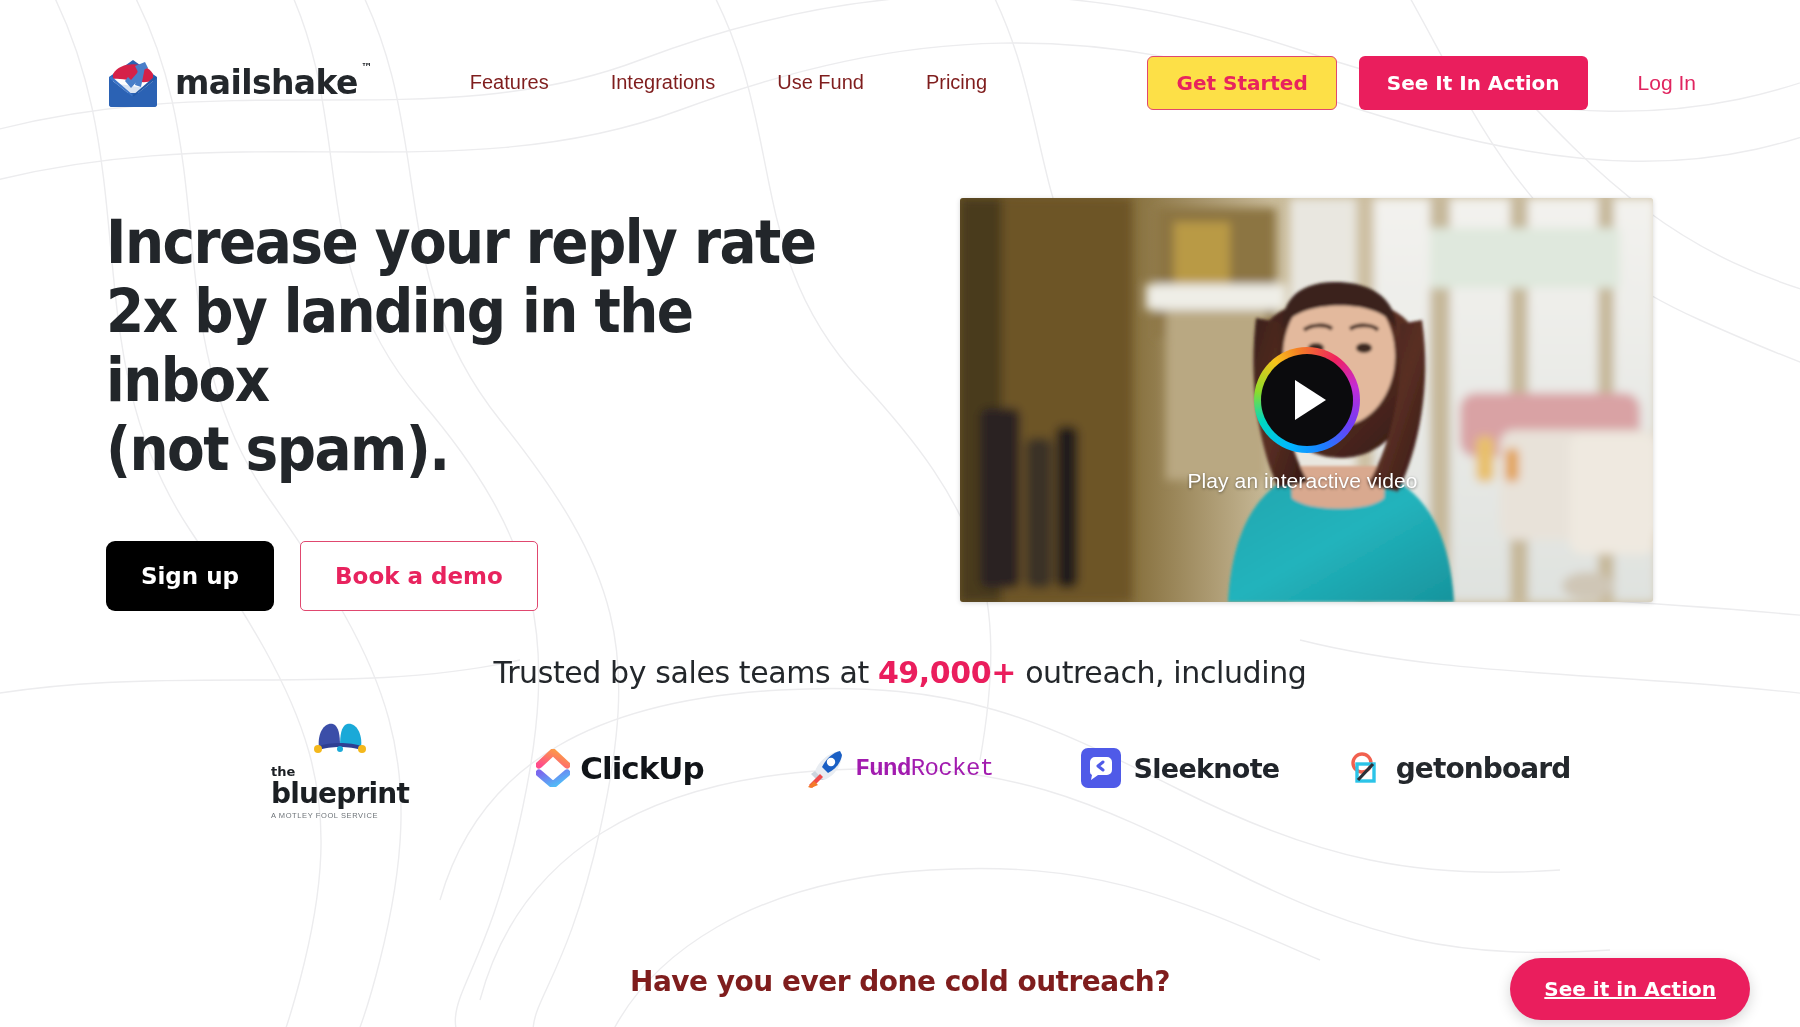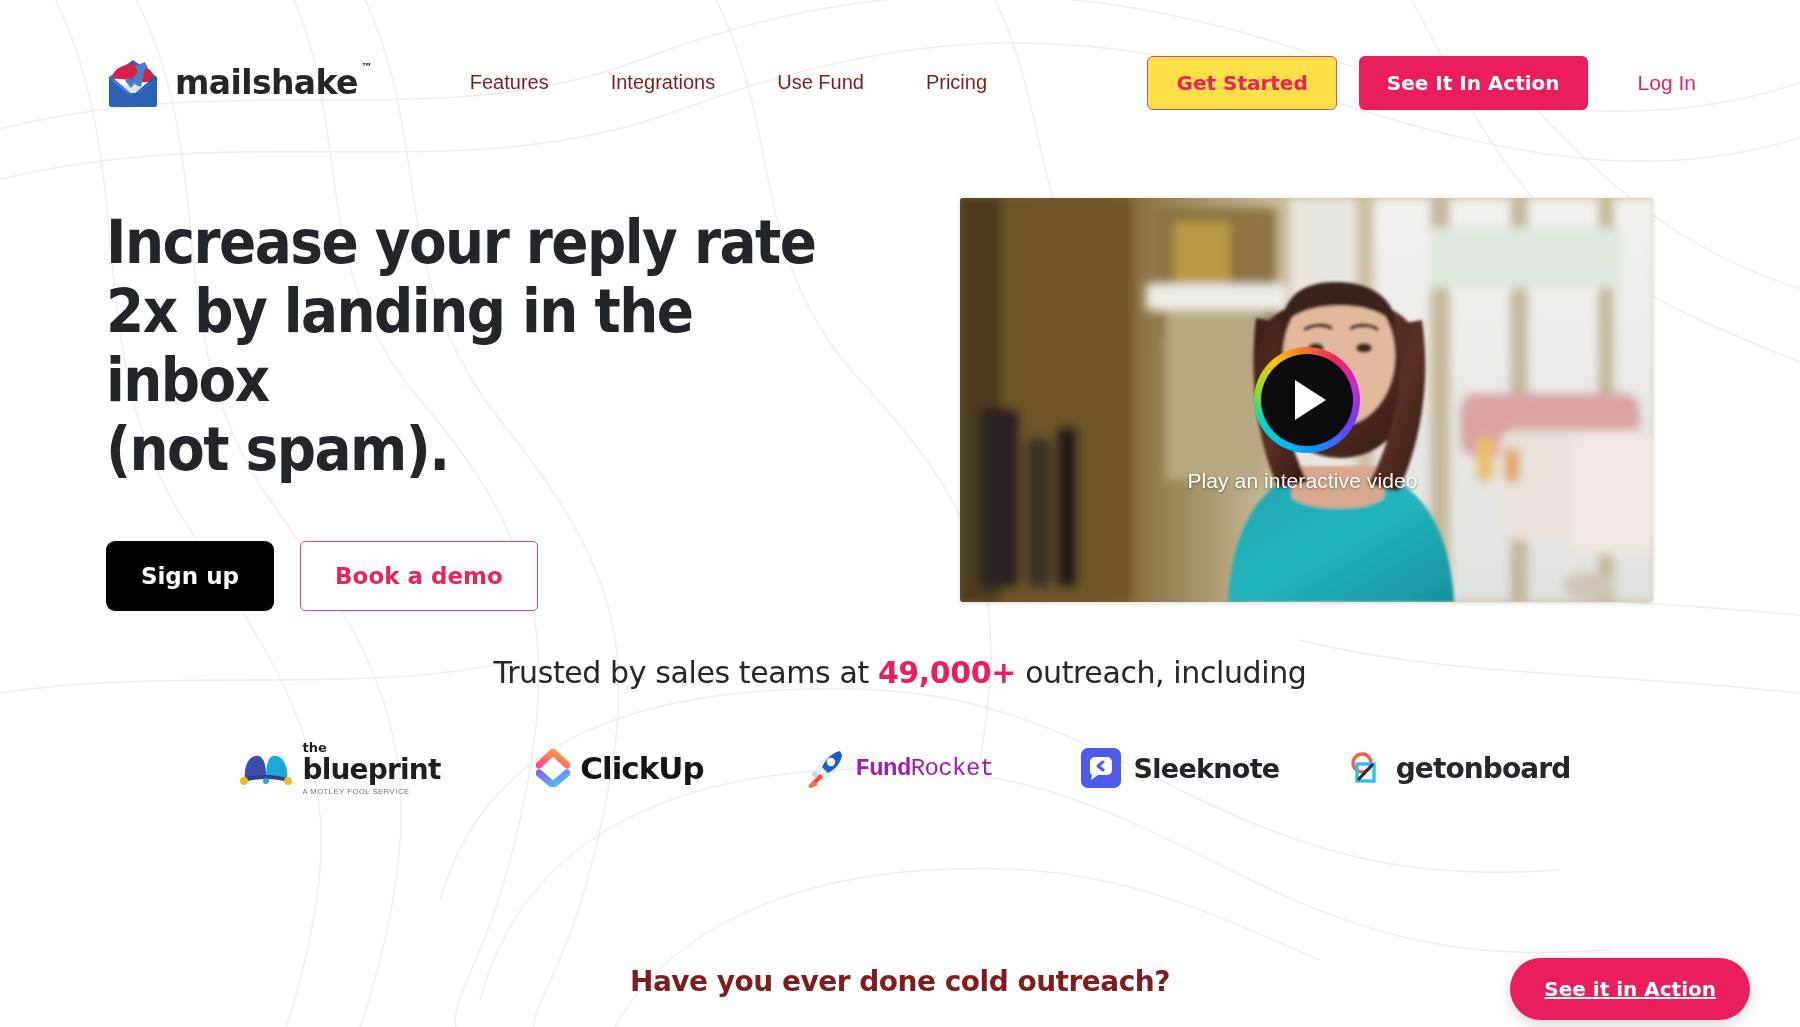--- a/index.html
+++ b/index.html
@@ -278,21 +278,21 @@
   }
   .logo-item {
     display: flex;
     align-items: center;
     justify-content: center;
     width: 280px;
     height: 66px;
   }
 
   
-  .bp { display: flex; align-items: center; gap: 9px; }
+  .bp { display: flex; align-items: center; gap: 9px; flex-direction: column; }
   .bp-txt { display: flex; flex-direction: column; line-height: 1; }
   .bp-the { font-size: 13px; font-weight: 700; color: #1b1f23; letter-spacing: 0; margin-bottom: 2px; font-family:"DejaVu Sans",sans-serif;}
   .bp-main { font-size: 28px; font-weight: 700; letter-spacing: -0.8px; color: #1b1f23; font-family:"DejaVu Sans",sans-serif;}
   .bp-sub { font-size: 7.5px; color: #6d7378; letter-spacing: 0.6px; margin-top: 4px; font-family:"Liberation Sans",sans-serif;}
 
   
   .cu { display: flex; align-items: center; gap: 10px; }
   .cu-txt { font-size: 31px; font-weight: 700; letter-spacing: -1px; color: #111418; font-family:"DejaVu Sans",sans-serif;}
 
   

